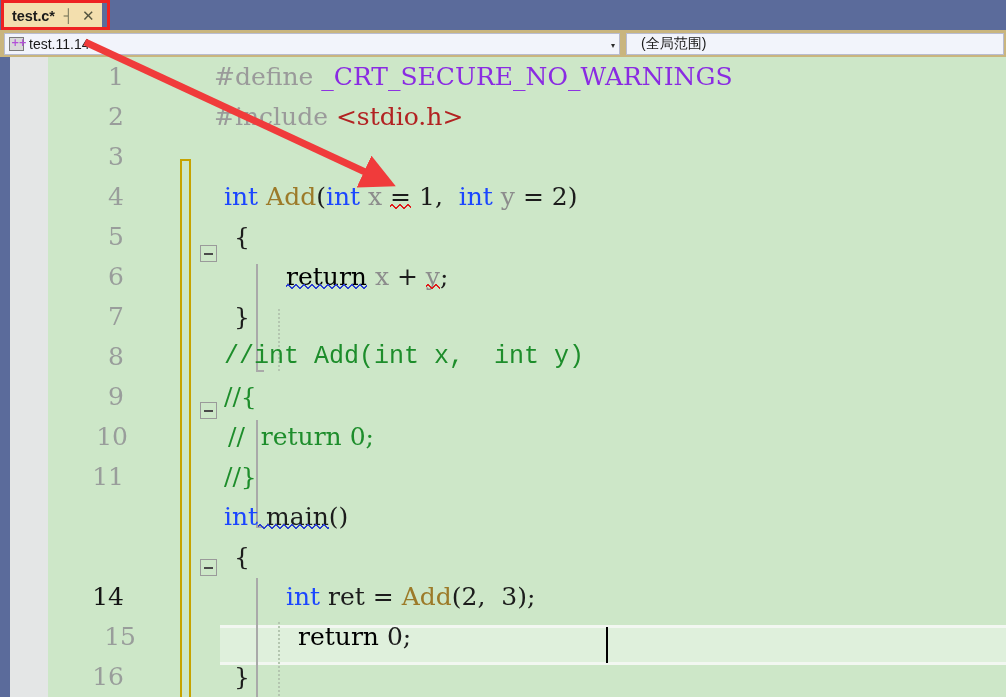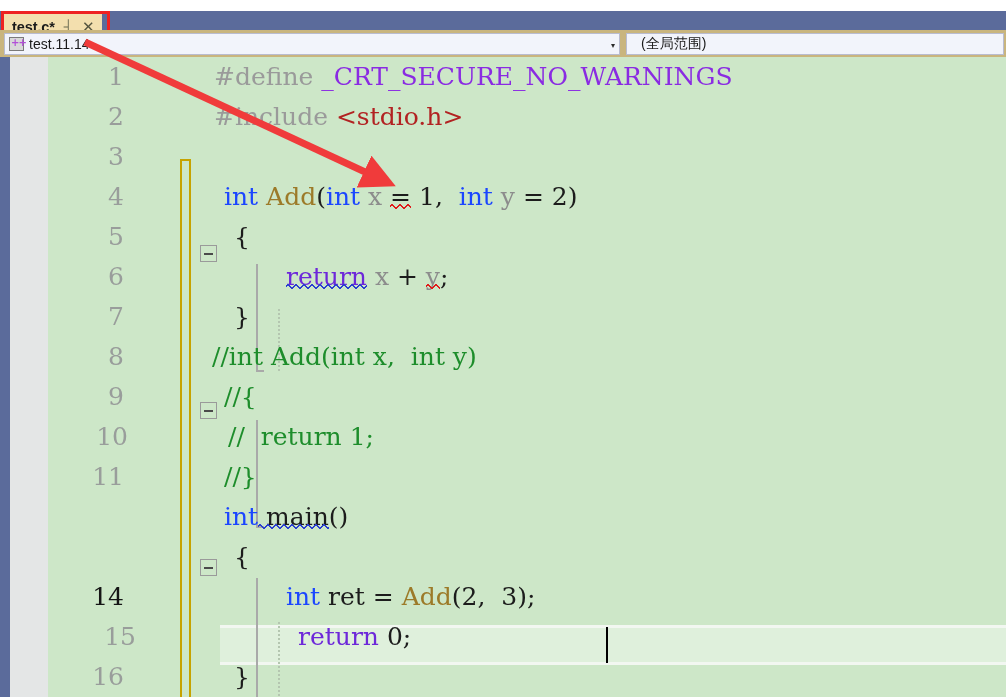--- a/index.html
+++ b/index.html
@@ -8,21 +8,21 @@
   }
   body {
     width: 1006px; height: 697px;
     overflow: hidden;
     font-family: "Liberation Sans", sans-serif;
     position: relative;
   }
 
   
   #tabstrip {
-    position: absolute; left: 0; top: 11px;
+    position: absolute; left: 0; top: 0;
     width: 1006px; height: 30px;
     background: #5b6b9b;
     box-sizing: border-box;
   }
   #tab-active {
     position: absolute; left: 3px; top: 2px;
     height: 26px;
     background: #f3dfae;
     display: flex; align-items: center;
     padding: 0 7px 0 9px;
@@ -187,21 +187,21 @@
   }
 
   
   .c-pre      { color: #9a9a9a; }
   .c-macro    { color: #8a2be2; }
   .c-str      { color: #b22222; }
   .c-kw       { color: #1b46ff; }
   .c-fn       { color: #9c7a28; }
   .c-id       { color: #8c8c8c; }
   .c-plain    { color: #1c1c1c; }
-  .c-ret      { color: #6d28d9; }
+  .c-ret      { color: #000000; }
   .c-comment  { color: #1d8d2b; }
 
   
   .sq-red, .sq-blue { position: relative; }
   .sq-red::after, .sq-blue::after {
     content: "";
     position: absolute;
     left: 0; right: 0; bottom: 2px;
     height: 5px;
     background-repeat: repeat-x;
@@ -333,31 +333,31 @@
       <span class="code" style="left:238px;"><span class="c-ret sq-blue">return</span><span class="c-id"> x </span><span class="c-plain">+ </span><span class="c-id sq-red">y</span><span class="c-plain">;</span></span>
     </div>
 
     <div class="line" style="top:240px; position:absolute; left:0; width:958px;">
       <span class="ln">7</span>
       <span class="code c-plain" style="left:186px;">}</span>
     </div>
 
     <div class="line" style="top:280px; position:absolute; left:0; width:958px;">
       <span class="ln">8</span>
-      <span class="code c-comment" style="left:164px;">//int Add(int x,  int y)</span>
+      <span class="code c-comment" style="left:176px;font-family:Liberation Mono, monospace;">//int Add(int x,  int y)</span>
     </div>
 
     <div class="line" style="top:320px; position:absolute; left:0; width:958px;">
       <span class="ln">9</span>
       <span class="code c-comment" style="left:176px;">//{</span>
     </div>
 
     <div class="line" style="top:360px; position:absolute; left:4px; width:958px;">
       <span class="ln">10</span>
-      <span class="code c-comment" style="left:176px;">//  return 1;</span>
+      <span class="code c-comment" style="left:176px;">//  return 0;</span>
     </div>
 
     <div class="line" style="top:400px; position:absolute; left:0; width:824px;">
       <span class="ln">11</span>
       <span class="code c-comment" style="left:176px;">//}</span>
     </div>
 
     <div class="line" style="top:440px; position:absolute; left:0; width:958px;">
       <span class="code" style="left:176px;"><span class="c-kw">int</span><span class="c-plain sq-blue"> main</span><span class="c-plain">()</span></span>
     </div>

